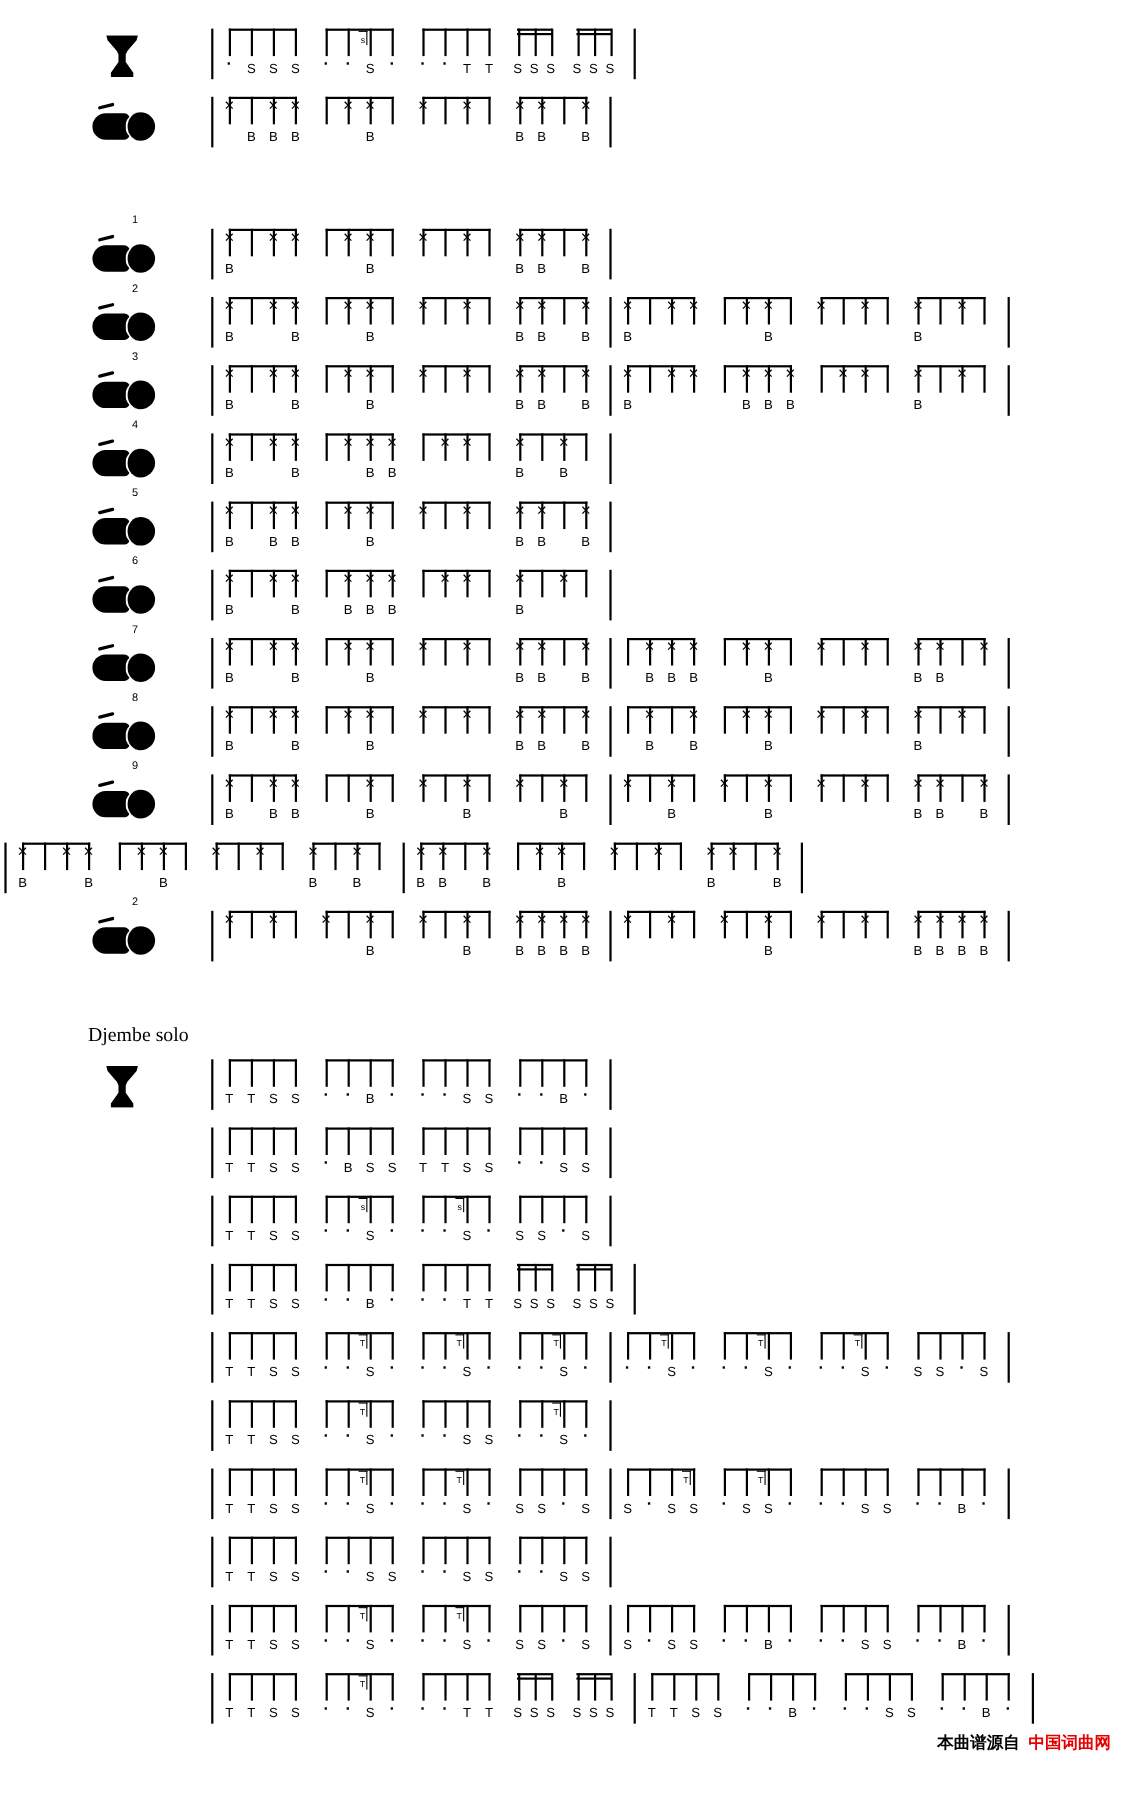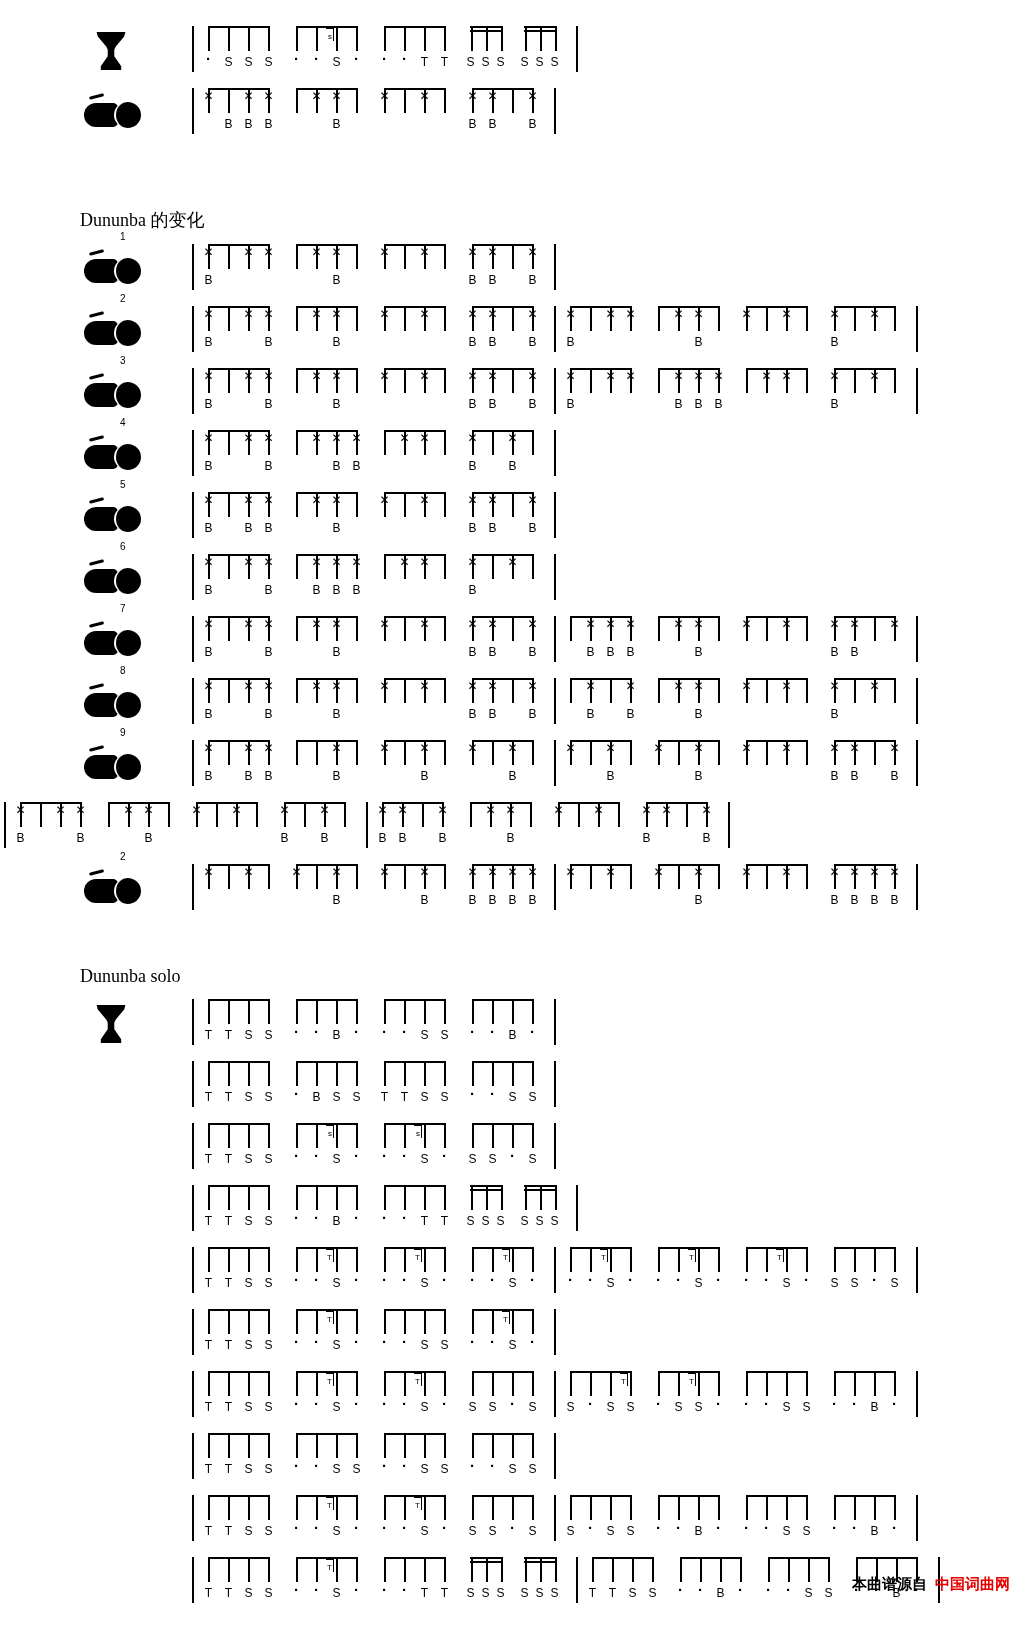--- a/index.html
+++ b/index.html
@@ -174,21 +174,20 @@
             <div class="stem" style="left: 48px;"></div>
             <div class="stem" style="left: 68px;"></div>
             <div class="bellx" style="left: 62px;">✕</div>
             <div class="letter" style="left: 62px;">B</div>
           </div>
         </div>
         <div class="bar"></div>
       </div>
     </div>
     <div class="spacer-lg"></div>
-    <div class="section-heading">Dununba 的变化</div>
     <div class="note-row">
       <div class="icon-cell">
         <div class="dunun-icon">
           <div class="dunun-stick"></div>
           <div class="dunun-body"></div>
           <div class="dunun-head"></div>
         </div>
         <div class="var-num">1</div>
       </div>
       <div class="score">
@@ -1141,21 +1140,21 @@
             <div class="letter" style="left: 42px;">B</div>
             <div class="stem" style="left: 68px;"></div>
             <div class="bellx" style="left: 62px;">✕</div>
             <div class="letter" style="left: 62px;">B</div>
           </div>
         </div>
         <div class="bar"></div>
       </div>
     </div>
     <div class="spacer-md"></div>
-    <div class="section-heading">Dununba solo</div>
+    <div class="section-heading">Djembe solo</div>
     <div class="note-row">
       <div class="icon-cell">
         <div class="djembe-icon"></div>
       </div>
       <div class="score">
         <div class="bar"></div>
         <div class="measure">
           <div class="group">
             <div class="beam"></div>
             <div class="stem" style="left: 8px;"></div>

